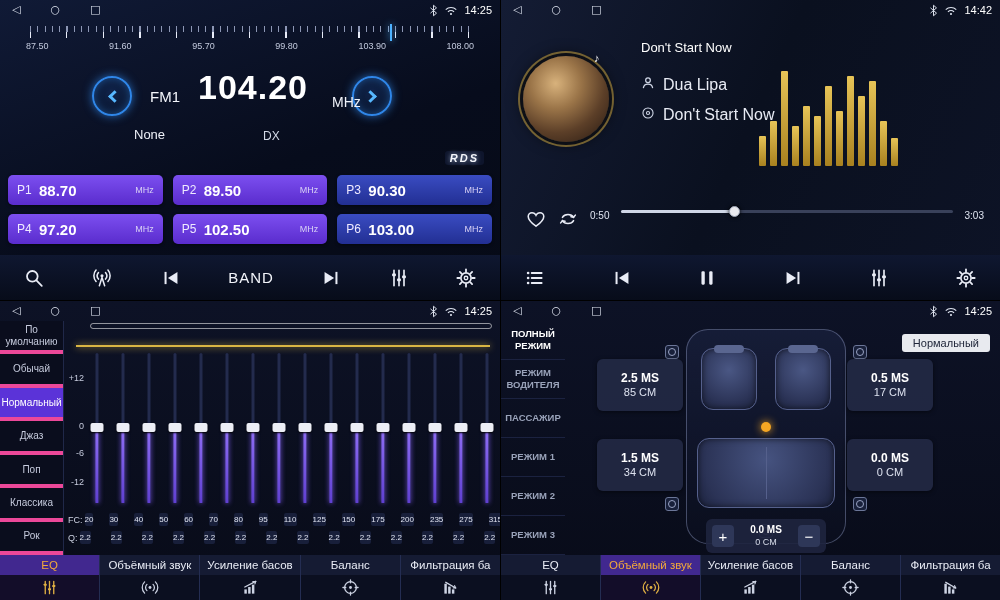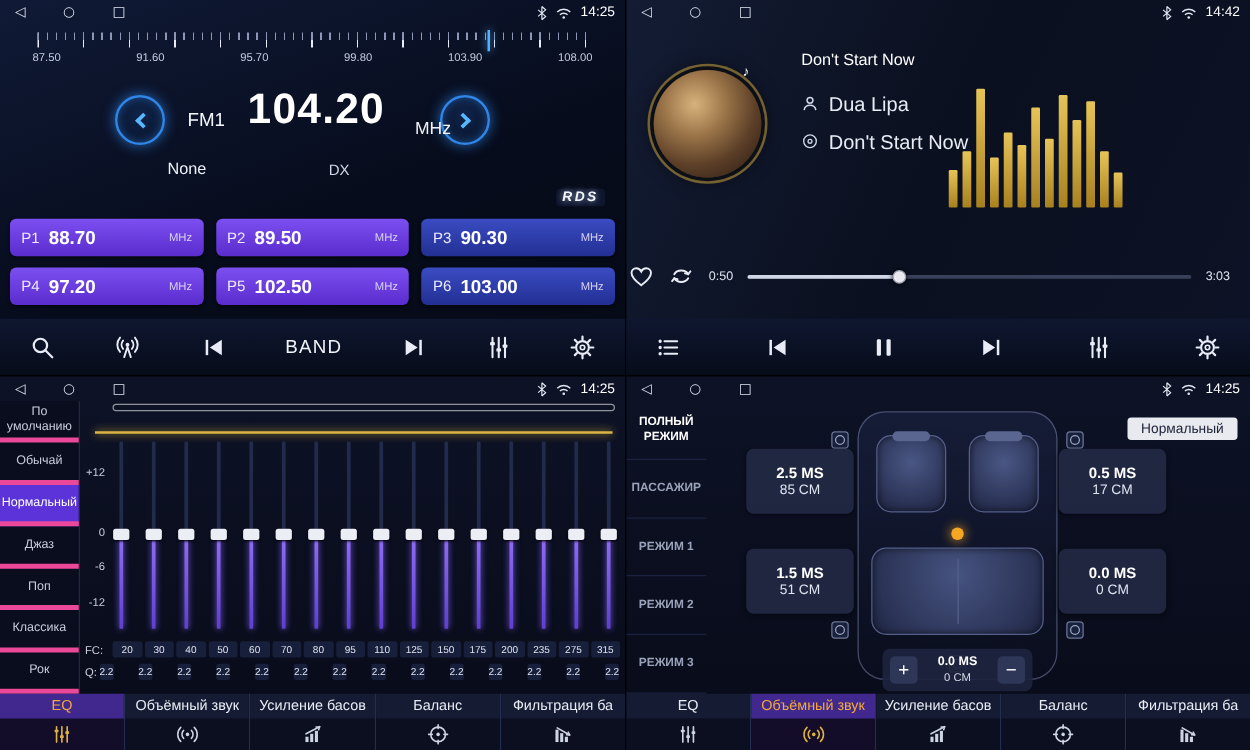--- a/index.html
+++ b/index.html
@@ -73,22 +73,22 @@
   .album-note{position:absolute;left:93px;top:52px;font-size:11px;color:#fff;z-index:2}
   .tr-title{position:absolute;left:140px;top:40px;font-size:13px;color:#fff}
   .tr-row{position:absolute;left:140px;display:flex;gap:8px;align-items:flex-start;
     font-size:16px;color:#e8ebf4}
   .tr-row.artist{top:76px}
   .tr-row.albumr{top:106px}
   .tr-row svg{color:#cfd6e6}
   .spectrum{position:absolute;left:258px;top:62px;width:150px;height:104px;display:flex;
     align-items:flex-end;gap:4px}
   .spectrum .sbarv{width:7px;background:linear-gradient(180deg,#e7c457,#a8811f);border-radius:1px}
-  .prog-row{position:absolute;left:2px;right:16px;top:210px;height:22px;display:flex;
-    align-items:center;gap:12px}
+  .prog-row{position:absolute;left:25px;right:16px;top:210px;height:22px;display:flex;
+    gap:12px}
   .prog-row .t{font-size:10px;color:#dfe4f0}
   .pbar{flex:1;height:3px;background:#39415a;border-radius:2px;position:relative;cursor:pointer}
   .pfill{position:absolute;left:0;top:0;bottom:0;background:#cfd6e6;border-radius:2px}
   .pknob{position:absolute;top:-4px;width:11px;height:11px;border-radius:50%;background:#e9e9ee;
     box-shadow:0 0 4px #000;border:1px solid #9aa2b5}
   .ico-btn{color:#e9ecf6;cursor:pointer;display:flex}
 
   
   .eq-side{position:absolute;left:0;top:20px;width:64px;bottom:45px;display:flex;
     flex-direction:column;background:#0a0d1d;border-right:1px solid #202849}
@@ -570,21 +570,21 @@
             <div class="vhandle"></div>
           </div>
           <div class="vslider">
             <div class="vtrack"></div>
             <div class="vfill"></div>
             <div class="vhandle"></div>
           </div>
         </div>
       <div class="eq-row fc-row">
         <span class="lbl">FC:</span>
-        <div style="display:flex;flex:1;gap:2px">
+        <div style="display:flex;flex:1;gap:16px">
             <div class="cell">20</div>
             <div class="cell">30</div>
             <div class="cell">40</div>
             <div class="cell">50</div>
             <div class="cell">60</div>
             <div class="cell">70</div>
             <div class="cell">80</div>
             <div class="cell">95</div>
             <div class="cell">110</div>
             <div class="cell">125</div>
@@ -699,20 +699,21 @@
               <path d="M4.5 7.5a5 5 0 0 1 7 0"></path>
               <circle cx="8" cy="10" r="1.2" fill="currentColor" stroke="none"></circle>
             </svg>
           </span>
         <span class="time">14:25</span>
       </div>
     </div>
 
     <div class="sur-side">
       <div class="it active">ПОЛНЫЙ РЕЖИМ</div>
+      <div class="it">РЕЖИМ ВОДИТЕЛЯ</div>
       <div class="it">ПАССАЖИР</div>
       <div class="it">РЕЖИМ 1</div>
       <div class="it">РЕЖИМ 2</div>
       <div class="it">РЕЖИМ 3</div>
     </div>
 
     <div class="profile-btn">Нормальный</div>
 
     <div class="car">
       <div class="seat fl"></div>
@@ -729,21 +730,21 @@
     <div class="delay p-fl">
       <span class="ms">2.5 MS</span>
       <span class="cm">85 CM</span>
     </div>
     <div class="delay p-fr">
       <span class="ms">0.5 MS</span>
       <span class="cm">17 CM</span>
     </div>
     <div class="delay p-rl">
       <span class="ms">1.5 MS</span>
-      <span class="cm">51 CM</span>
+      <span class="cm">34 CM</span>
     </div>
     <div class="delay p-rr">
       <span class="ms">0.0 MS</span>
       <span class="cm">0 CM</span>
     </div>
 
     <div class="center-ctl">
       <div class="ctl-btn">+</div>
       <div class="ctl-val">
         <div class="ms">0.0 MS</div>

